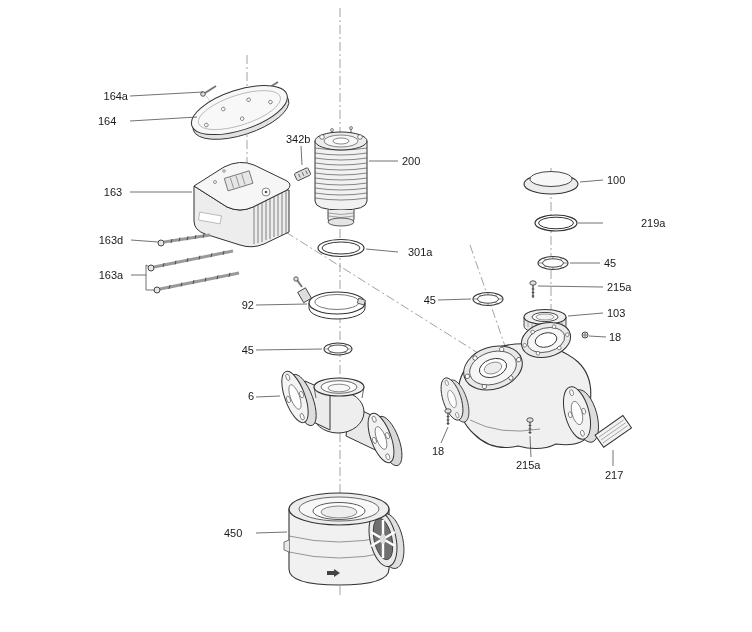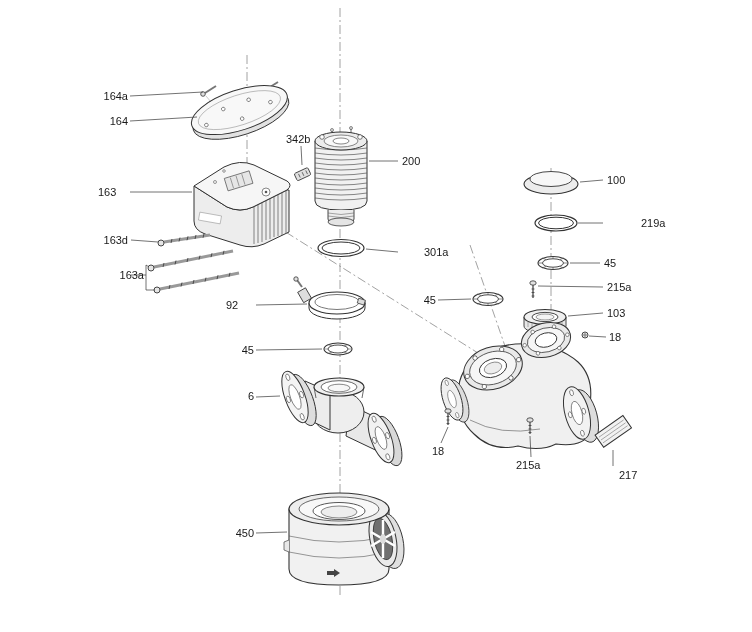--- a/index.html
+++ b/index.html
@@ -390,35 +390,35 @@
     <path d="M603,313 L568,316"></path>
     <path d="M606,337 L589,336"></path>
     <path d="M438,300 L471,299"></path>
     <path d="M441,443 L448,427"></path>
     <path d="M531,457 L530,436"></path>
     <path d="M613,466 L613,450"></path>
   </g>
 </svg>
 
 <div class="callout" style="left:98px;top:90px;width:30px;text-align:right">164a</div>
-<div class="callout" style="left:98px;top:115px;width:30px;text-align:right">164</div>
-<div class="callout" style="left:98px;top:186px;width:30px;text-align:left">163</div>
-<div class="callout" style="left:94px;top:234px;width:34px;text-align:right">163d</div>
-<div class="callout" style="left:110px;top:269px;width:34px;text-align:right">163a</div>
+<div class="callout" style="left:98px;top:115px;width:30px;">164</div>
+<div class="callout" style="left:98px;top:186px;width:30px;text-align:center">163</div>
+<div class="callout" style="left:94px;top:234px;width:34px;text-align:center">163d</div>
+<div class="callout" style="left:94px;top:269px;width:34px;text-align:center">163a</div>
 <div class="callout" style="left:286px;top:133px">342b</div>
 <div class="callout" style="left:402px;top:155px">200</div>
-<div class="callout" style="left:424px;top:246px">301a</div>
-<div class="callout" style="left:226px;top:299px;width:28px;">92</div>
+<div class="callout" style="left:408px;top:246px">301a</div>
+<div class="callout" style="left:226px;top:299px;width:28px;text-align:right">92</div>
 <div class="callout" style="left:226px;top:344px;width:28px;text-align:right">45</div>
 <div class="callout" style="left:226px;top:390px;width:28px;text-align:right">6</div>
-<div class="callout" style="left:224px;top:527px;width:30px;text-align:right">450</div>
+<div class="callout" style="left:224px;top:527px;width:30px;text-align:left">450</div>
 <div class="callout" style="left:607px;top:174px">100</div>
 <div class="callout" style="left:641px;top:217px">219a</div>
 <div class="callout" style="left:604px;top:257px">45</div>
 <div class="callout" style="left:607px;top:281px">215a</div>
 <div class="callout" style="left:607px;top:307px">103</div>
 <div class="callout" style="left:609px;top:331px">18</div>
 <div class="callout" style="left:408px;top:294px;width:28px;text-align:right">45</div>
 <div class="callout" style="left:432px;top:445px">18</div>
 <div class="callout" style="left:516px;top:459px">215a</div>
-<div class="callout" style="left:619px;top:469px">217</div>
+<div class="callout" style="left:605px;top:469px">217</div>
 
 </div>
 
 </body></html>

